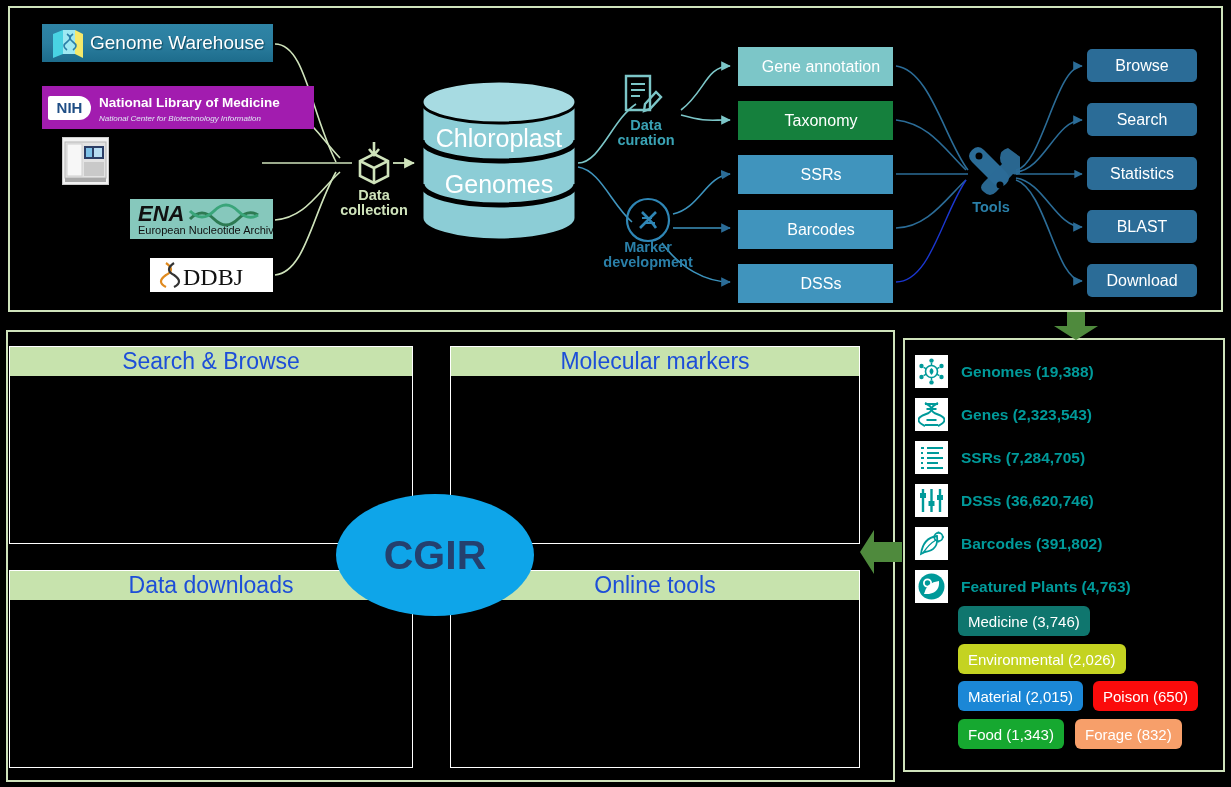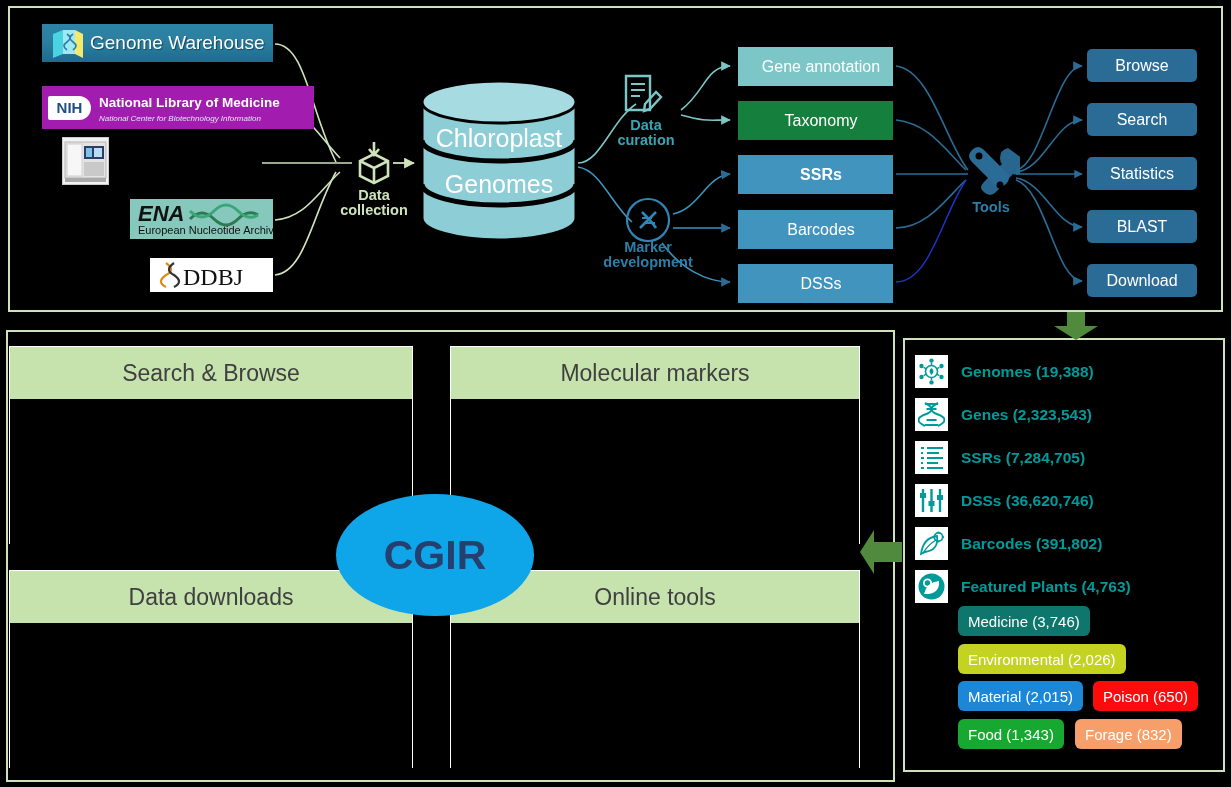--- a/index.html
+++ b/index.html
@@ -39,21 +39,21 @@
   .mbox.l1{background:#7cc6c8;}
   .mbox.l2{background:#15803d;}
   .mbox.l3{background:#4094bd;}
 
   
   .obox{display:flex;align-items:center;justify-content:center;color:#fff;font-size:16px;
         width:110px;height:33px;background:#2b6c97;border-radius:5px;}
 
   
   .card{background:#000;border:1px solid #ffffff;}
-  .card .hdr{background:#c7e3ad;color:#404040;font-size:23px;text-align:center;height:52px;
+  .card .hdr{background:#c7e3ad;color:#1d4ed8;font-size:23px;text-align:center;height:29px;
              display:flex;align-items:center;justify-content:center;}
   .card .body{background:#000;}
 
   
   .cgir{left:336px;top:494px;width:198px;height:122px;background:#0ea5e9;border-radius:50%;
         display:flex;align-items:center;justify-content:center;color:#24406e;font-size:41px;font-weight:bold;z-index:40;}
 
   
   .statrow{display:flex;align-items:center;}
   .staticon{width:33px;height:33px;background:#fff;display:flex;align-items:center;justify-content:center;flex:0 0 33px;}
@@ -207,21 +207,21 @@
     <div>Marker</div>
     <div>development</div>
   </div>
 
   <div class="abs mbox l1" style="left:738px;top:47px;">
       <span>Gene annotation</span>
     </div>
   <div class="abs mbox l2" style="left:738px;top:101px;">
       <span>Taxonomy</span>
     </div>
-  <div class="abs mbox l3" style="left:738px;top:155px;font-weight:bold;">
+  <div class="abs mbox l3" style="left:738px;top:155px;">
       <span>SSRs</span>
     </div>
   <div class="abs mbox l3" style="left:738px;top:210px;">
       <span>Barcodes</span>
     </div>
   <div class="abs mbox l3" style="left:738px;top:264px;">
       <span>DSSs</span>
     </div>
 
   <div class="abs" style="left:962px;top:144px;width:58px;height:52px;">

